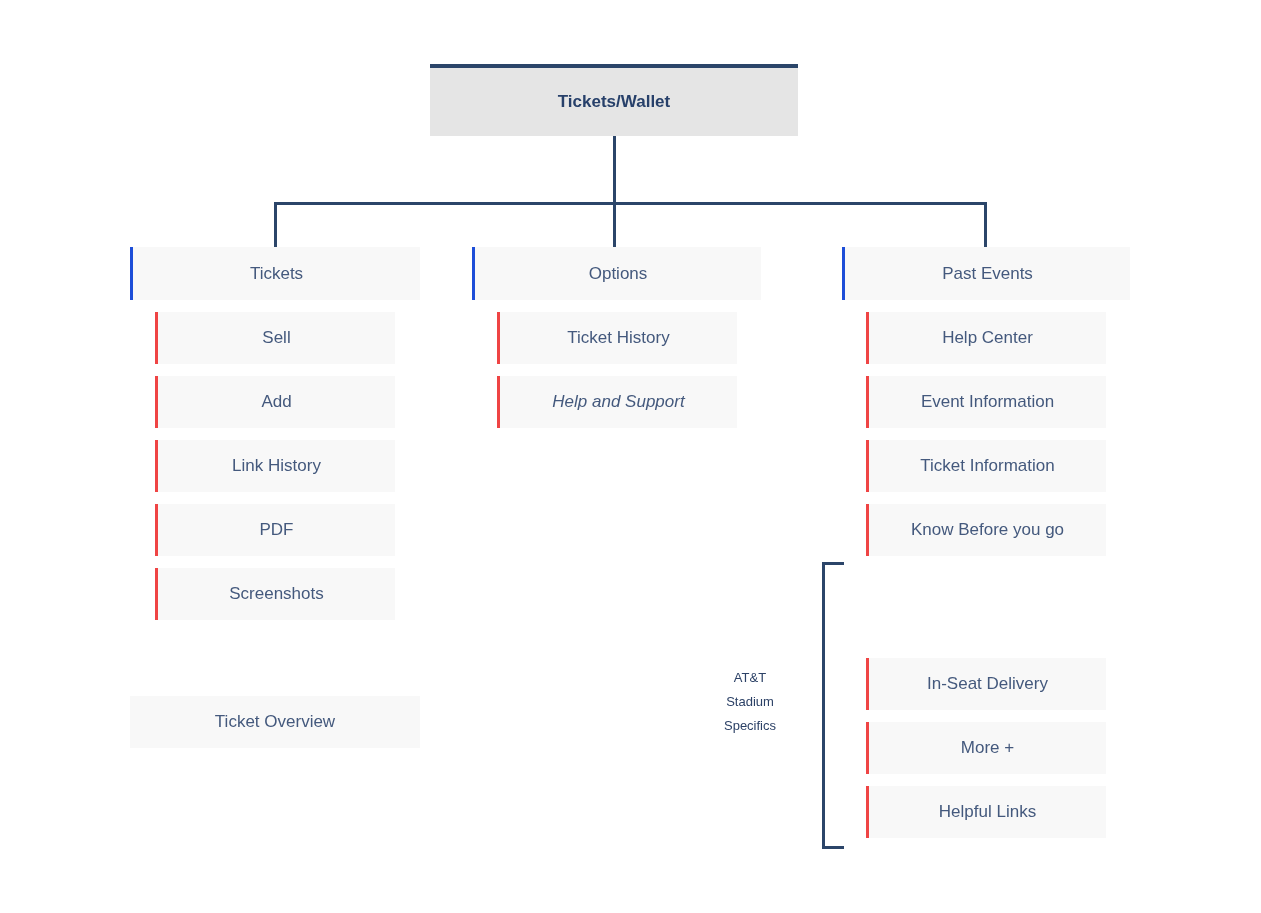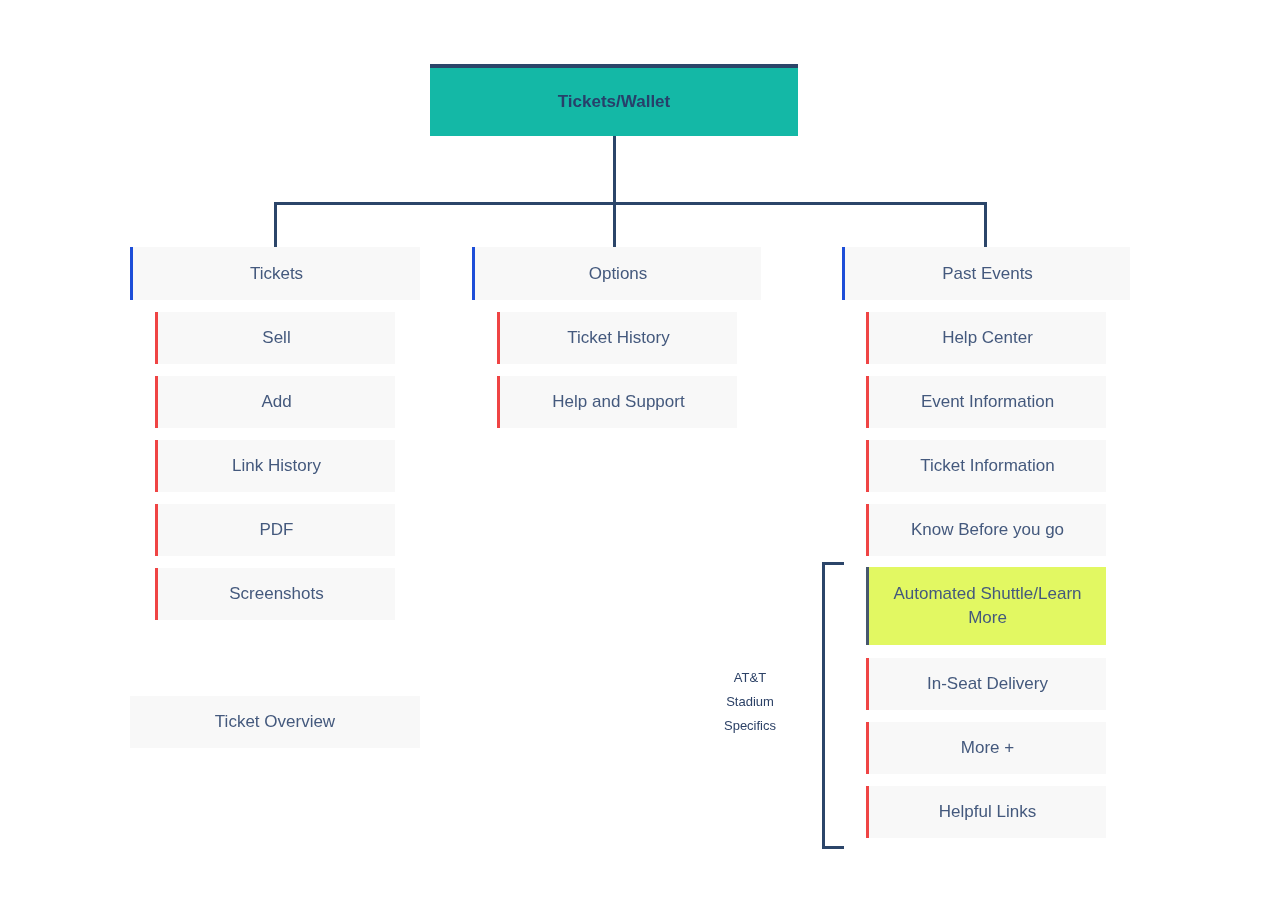--- a/index.html
+++ b/index.html
@@ -22,21 +22,21 @@
     color: #44597d;
     font-size: 17px;
     line-height: 24px;
     display: flex;
     align-items: center;
     justify-content: center;
     text-align: center;
     padding: 0 8px;
   }
   .root-node {
-    background: #14b8a6;
+    background: #e5e5e5;
     border-top: 4px solid #2b4569;
     font-weight: bold;
     color: #27406a;
   }
   .accent-parent { border-left: 3px solid #1d4ed8; }
   .accent-child  { border-left: 3px solid #ef4444; }
   .highlight {
     background: #e2f862;
     border-left-color: #46576d;
   }
@@ -68,28 +68,27 @@
   <div class="node accent-parent" style="left:130px; top:247px; width:290px; height:53px;">Tickets</div>
   <div class="node accent-child" style="left:155px; top:312px; width:240px; height:52px;">Sell</div>
   <div class="node accent-child" style="left:155px; top:376px; width:240px; height:52px;">Add</div>
   <div class="node accent-child" style="left:155px; top:440px; width:240px; height:52px;">Link History</div>
   <div class="node accent-child" style="left:155px; top:504px; width:240px; height:52px;">PDF</div>
   <div class="node accent-child" style="left:155px; top:568px; width:240px; height:52px;">Screenshots</div>
   <div class="node" style="left:130px; top:696px; width:290px; height:52px;">Ticket Overview</div>
 
   <div class="node accent-parent" style="left:472px; top:247px; width:289px; height:53px;">Options</div>
   <div class="node accent-child" style="left:497px; top:312px; width:240px; height:52px;">Ticket History</div>
-  <div class="node accent-child" style="left:497px; top:376px; width:240px; height:52px;">Help and Support</div>
+  <div class="node accent-child" style="left:497px; top:376px; width:240px; height:52px;font-style:italic;">Help and Support</div>
 
   <div class="node accent-parent" style="left:842px; top:247px; width:288px; height:53px;">Past Events</div>
   <div class="node accent-child" style="left:866px; top:312px; width:240px; height:52px;">Help Center</div>
   <div class="node accent-child" style="left:866px; top:376px; width:240px; height:52px;">Event Information</div>
   <div class="node accent-child" style="left:866px; top:440px; width:240px; height:52px;">Ticket Information</div>
   <div class="node accent-child" style="left:866px; top:504px; width:240px; height:52px;">Know Before you go</div>
-  <div class="node accent-child highlight" style="left: 866px; top: 567px; width: 240px; height: 78px; background: rgb(226, 248, 98);">Automated Shuttle/Learn More</div>
   <div class="node accent-child" style="left:866px; top:658px; width:240px; height:52px;">In-Seat Delivery</div>
   <div class="node accent-child" style="left:866px; top:722px; width:240px; height:52px;">More +</div>
   <div class="node accent-child" style="left:866px; top:786px; width:240px; height:52px;">Helpful Links</div>
 
   <div class="line" style="left:822px; top:562px; width:3px; height:287px;"></div>
   <div class="line" style="left:822px; top:562px; width:22px; height:3px;"></div>
   <div class="line" style="left:822px; top:846px; width:22px; height:3px;"></div>
 
   <div class="annotation" style="left:680px; top:666px; width:140px;">
     <div>AT&amp;T</div>

